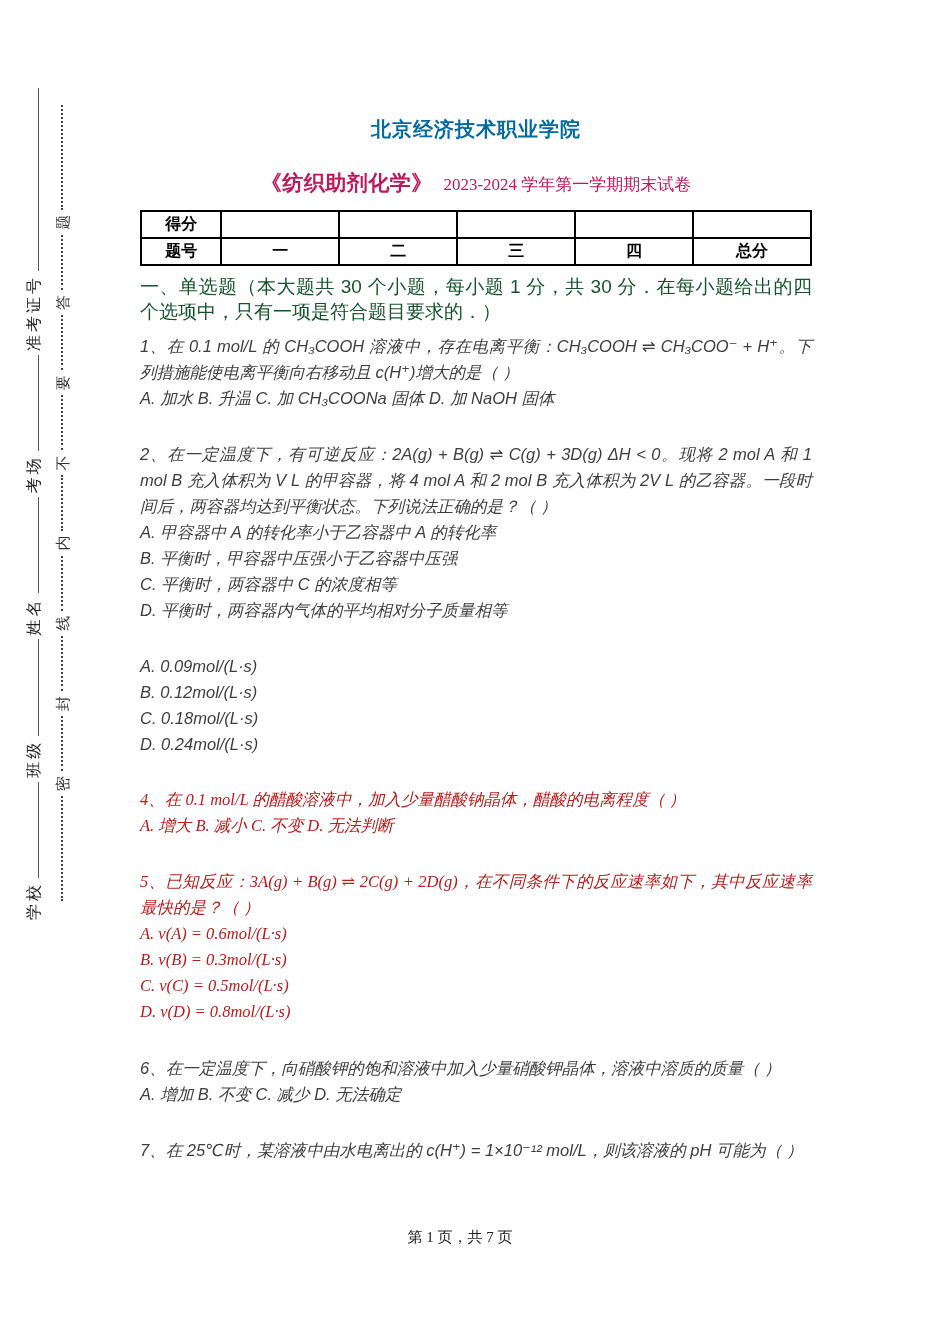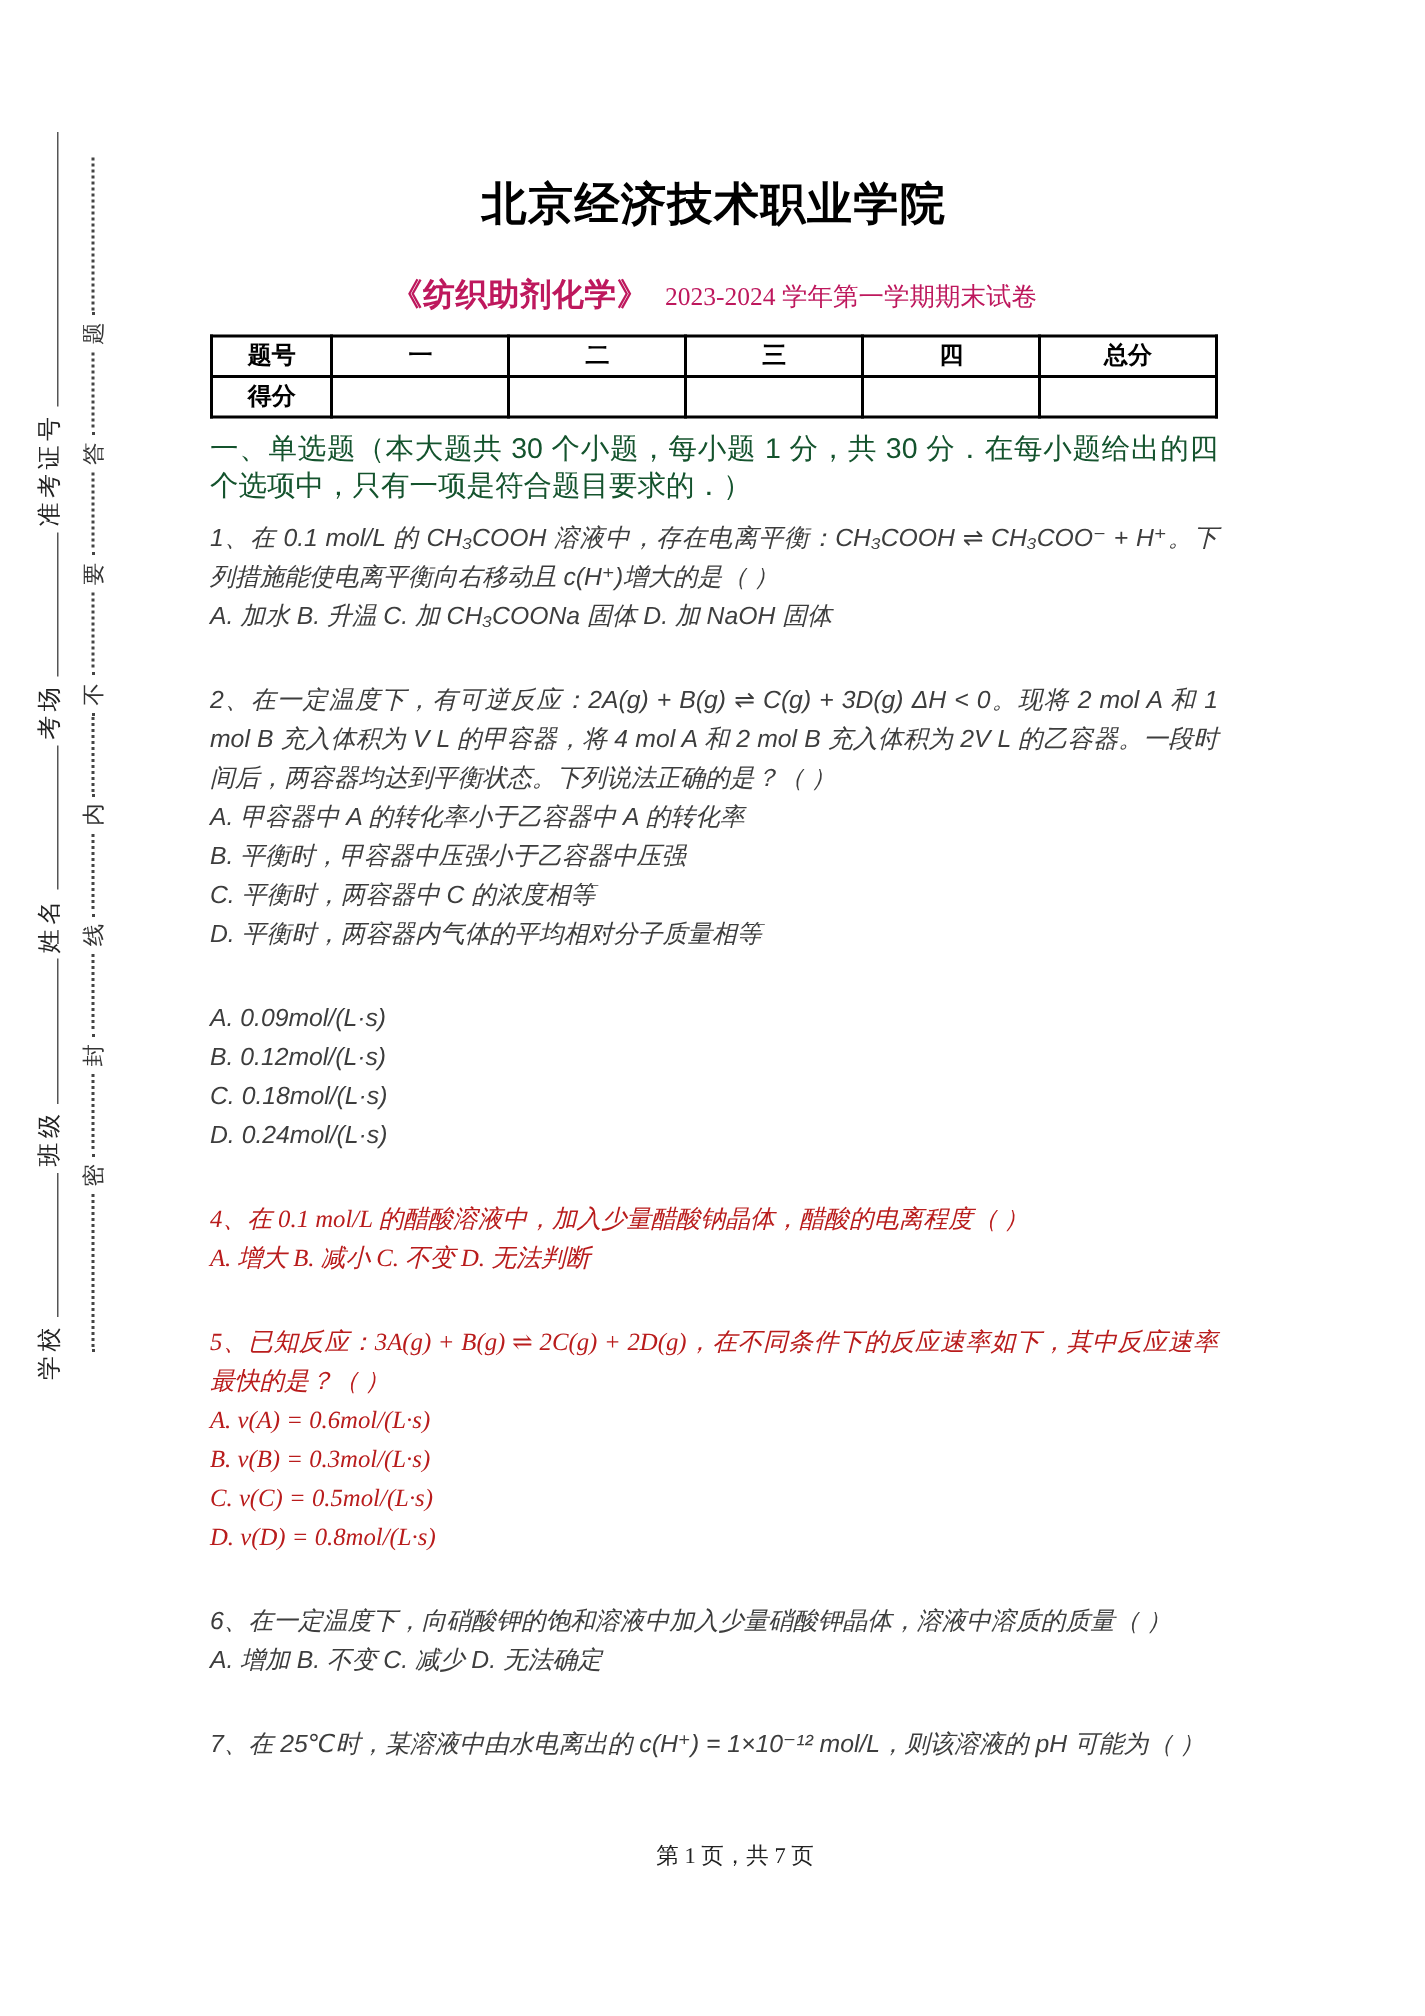--- a/index.html
+++ b/index.html
@@ -19,21 +19,21 @@
   .rail-seal{
     left:50px;top:906px;width:806px;height:24px;
     align-items:center;font-size:15px;color:#333;
   }
   .rail-seal .seal-char{line-height:1;}
   .rail-seal .dotseg{flex:1;border-bottom:2.4px dotted #444;margin:0 5px;height:0;}
   .rail-seal .dotseg.grow{flex:1.9;}
   
   .content{position:absolute;left:140px;top:116px;width:672px;}
   .school-title{
-    margin:0 0 25px 0;text-align:center;font-size:30px;font-weight:bold;color:#000000;
+    margin:0 0 25px 0;text-align:center;font-size:20px;font-weight:bold;color:#0369a1;
     letter-spacing:1px;
   }
   .subtitle{margin:0 0 13px 0;text-align:center;color:#be185d;font-weight:normal;}
   .subtitle .course{font-size:21px;font-weight:bold;letter-spacing:.5px;}
   .subtitle .session{font-size:17px;font-family:"Liberation Serif","DejaVu Serif",serif;margin-left:4px;}
   
   .score-table{width:100%;border-collapse:collapse;table-layout:fixed;margin:0 0 8px 0;}
   .score-table th,.score-table td{
     border:2px solid #000;height:25px;padding:0;text-align:center;
     font-size:16px;font-weight:bold;color:#000;
@@ -45,21 +45,21 @@
     margin:8px 0 9px 0;text-align:justify;
   }
   
   .question{margin:0 0 30px 0;font-size:16.5px;line-height:26px;font-style:italic;}
   .question .stem{margin:0;text-align:justify;}
   .question .opt{margin:0;}
   .question.serif{font-family:"Liberation Serif","DejaVu Serif",serif;color:#b91c1c;}
   .question:last-of-type{margin-bottom:0;}
   
   .footer{
-    position:absolute;left:154px;top:1228px;width:672px;text-align:center;
+    position:absolute;left:124px;top:1228px;width:672px;text-align:center;
     font-size:15px;color:#222;font-family:"Liberation Serif","DejaVu Serif",serif;
   }
 </style>
 </head>
 <body>
 
 <div class="page">
 
   <div class="rail rail-fields">
     <span class="field-label">学校</span>
@@ -107,35 +107,35 @@
       <colgroup>
           <col class="col-label">
           <col>
           <col>
           <col>
           <col>
           <col>
         </colgroup>
       <tbody>
         <tr>
+          <td>得分</td>
+          <td></td>
+          <td></td>
+          <td></td>
+          <td></td>
+          <td></td>
+        </tr>
+        <tr>
             <th>题号</th>
             <th>一</th>
             <th>二</th>
             <th>三</th>
             <th>四</th>
             <th>总分</th>
           </tr>
-        <tr>
-          <td>得分</td>
-          <td></td>
-          <td></td>
-          <td></td>
-          <td></td>
-          <td></td>
-        </tr>
       </tbody>
     </table>
 
     <div class="sec-heading">一、单选题（本大题共 30 个小题，每小题 1 分，共 30 分．在每小题给出的四个选项中，只有一项是符合题目要求的．）</div>
 
     <div class="question sans">
       <p class="stem">1、在 0.1 mol/L 的 CH₃COOH 溶液中，存在电离平衡：CH₃COOH ⇌ CH₃COO⁻ + H⁺。下列措施能使电离平衡向右移动且 c(H⁺)增大的是（ ）</p>
       <div class="opts">
           <p class="opt">A. 加水 B. 升温 C. 加 CH₃COONa 固体 D. 加 NaOH 固体</p>
         </div>

